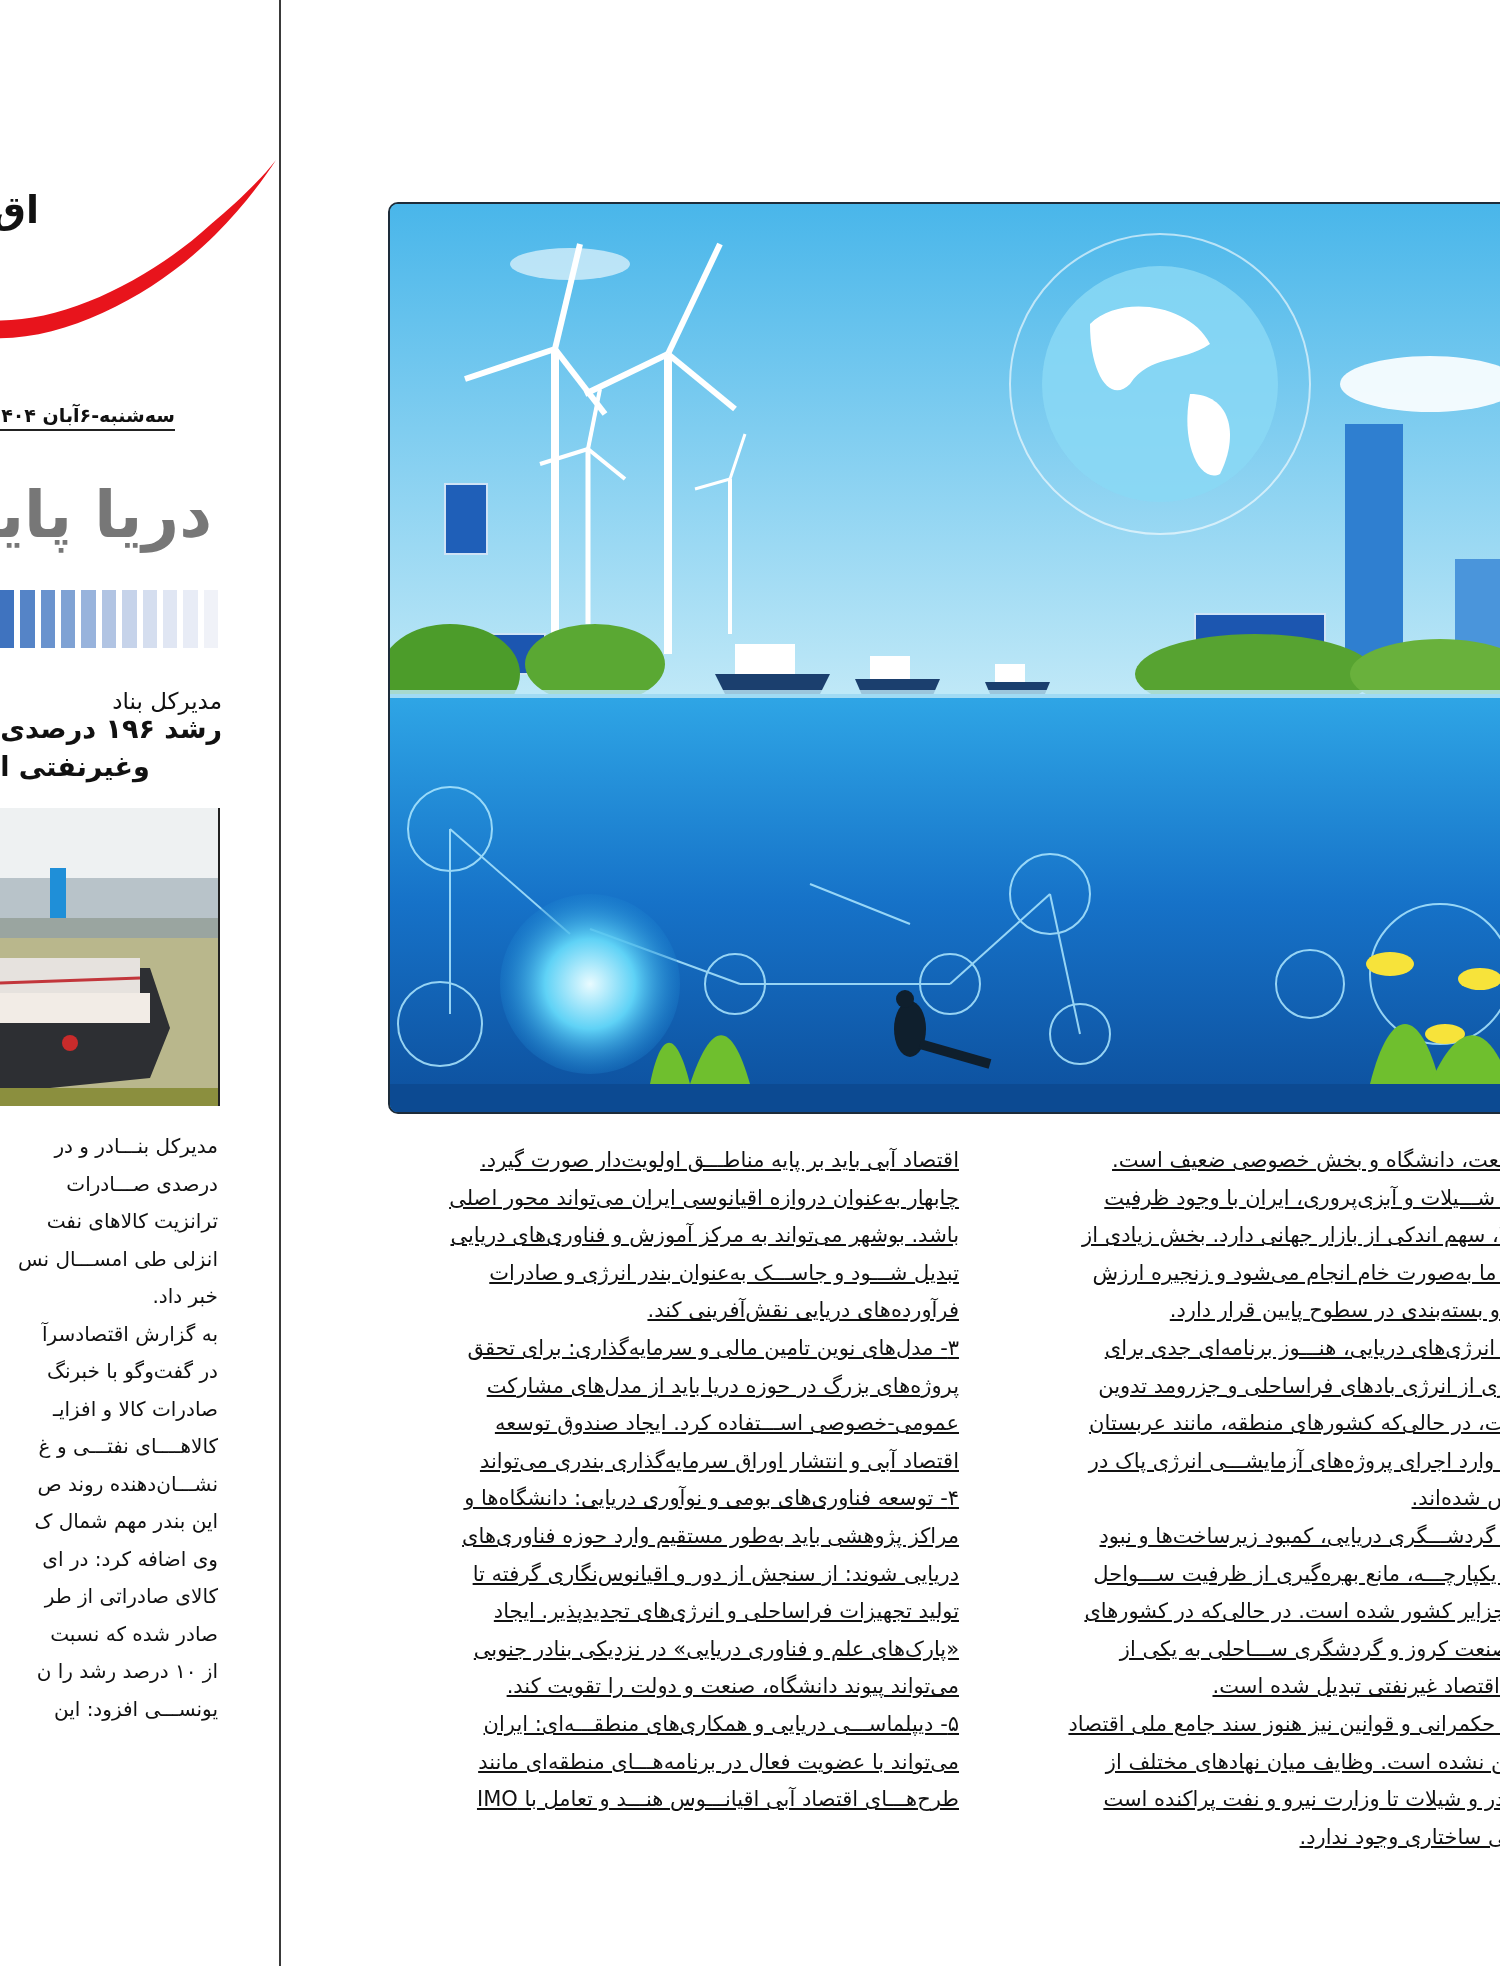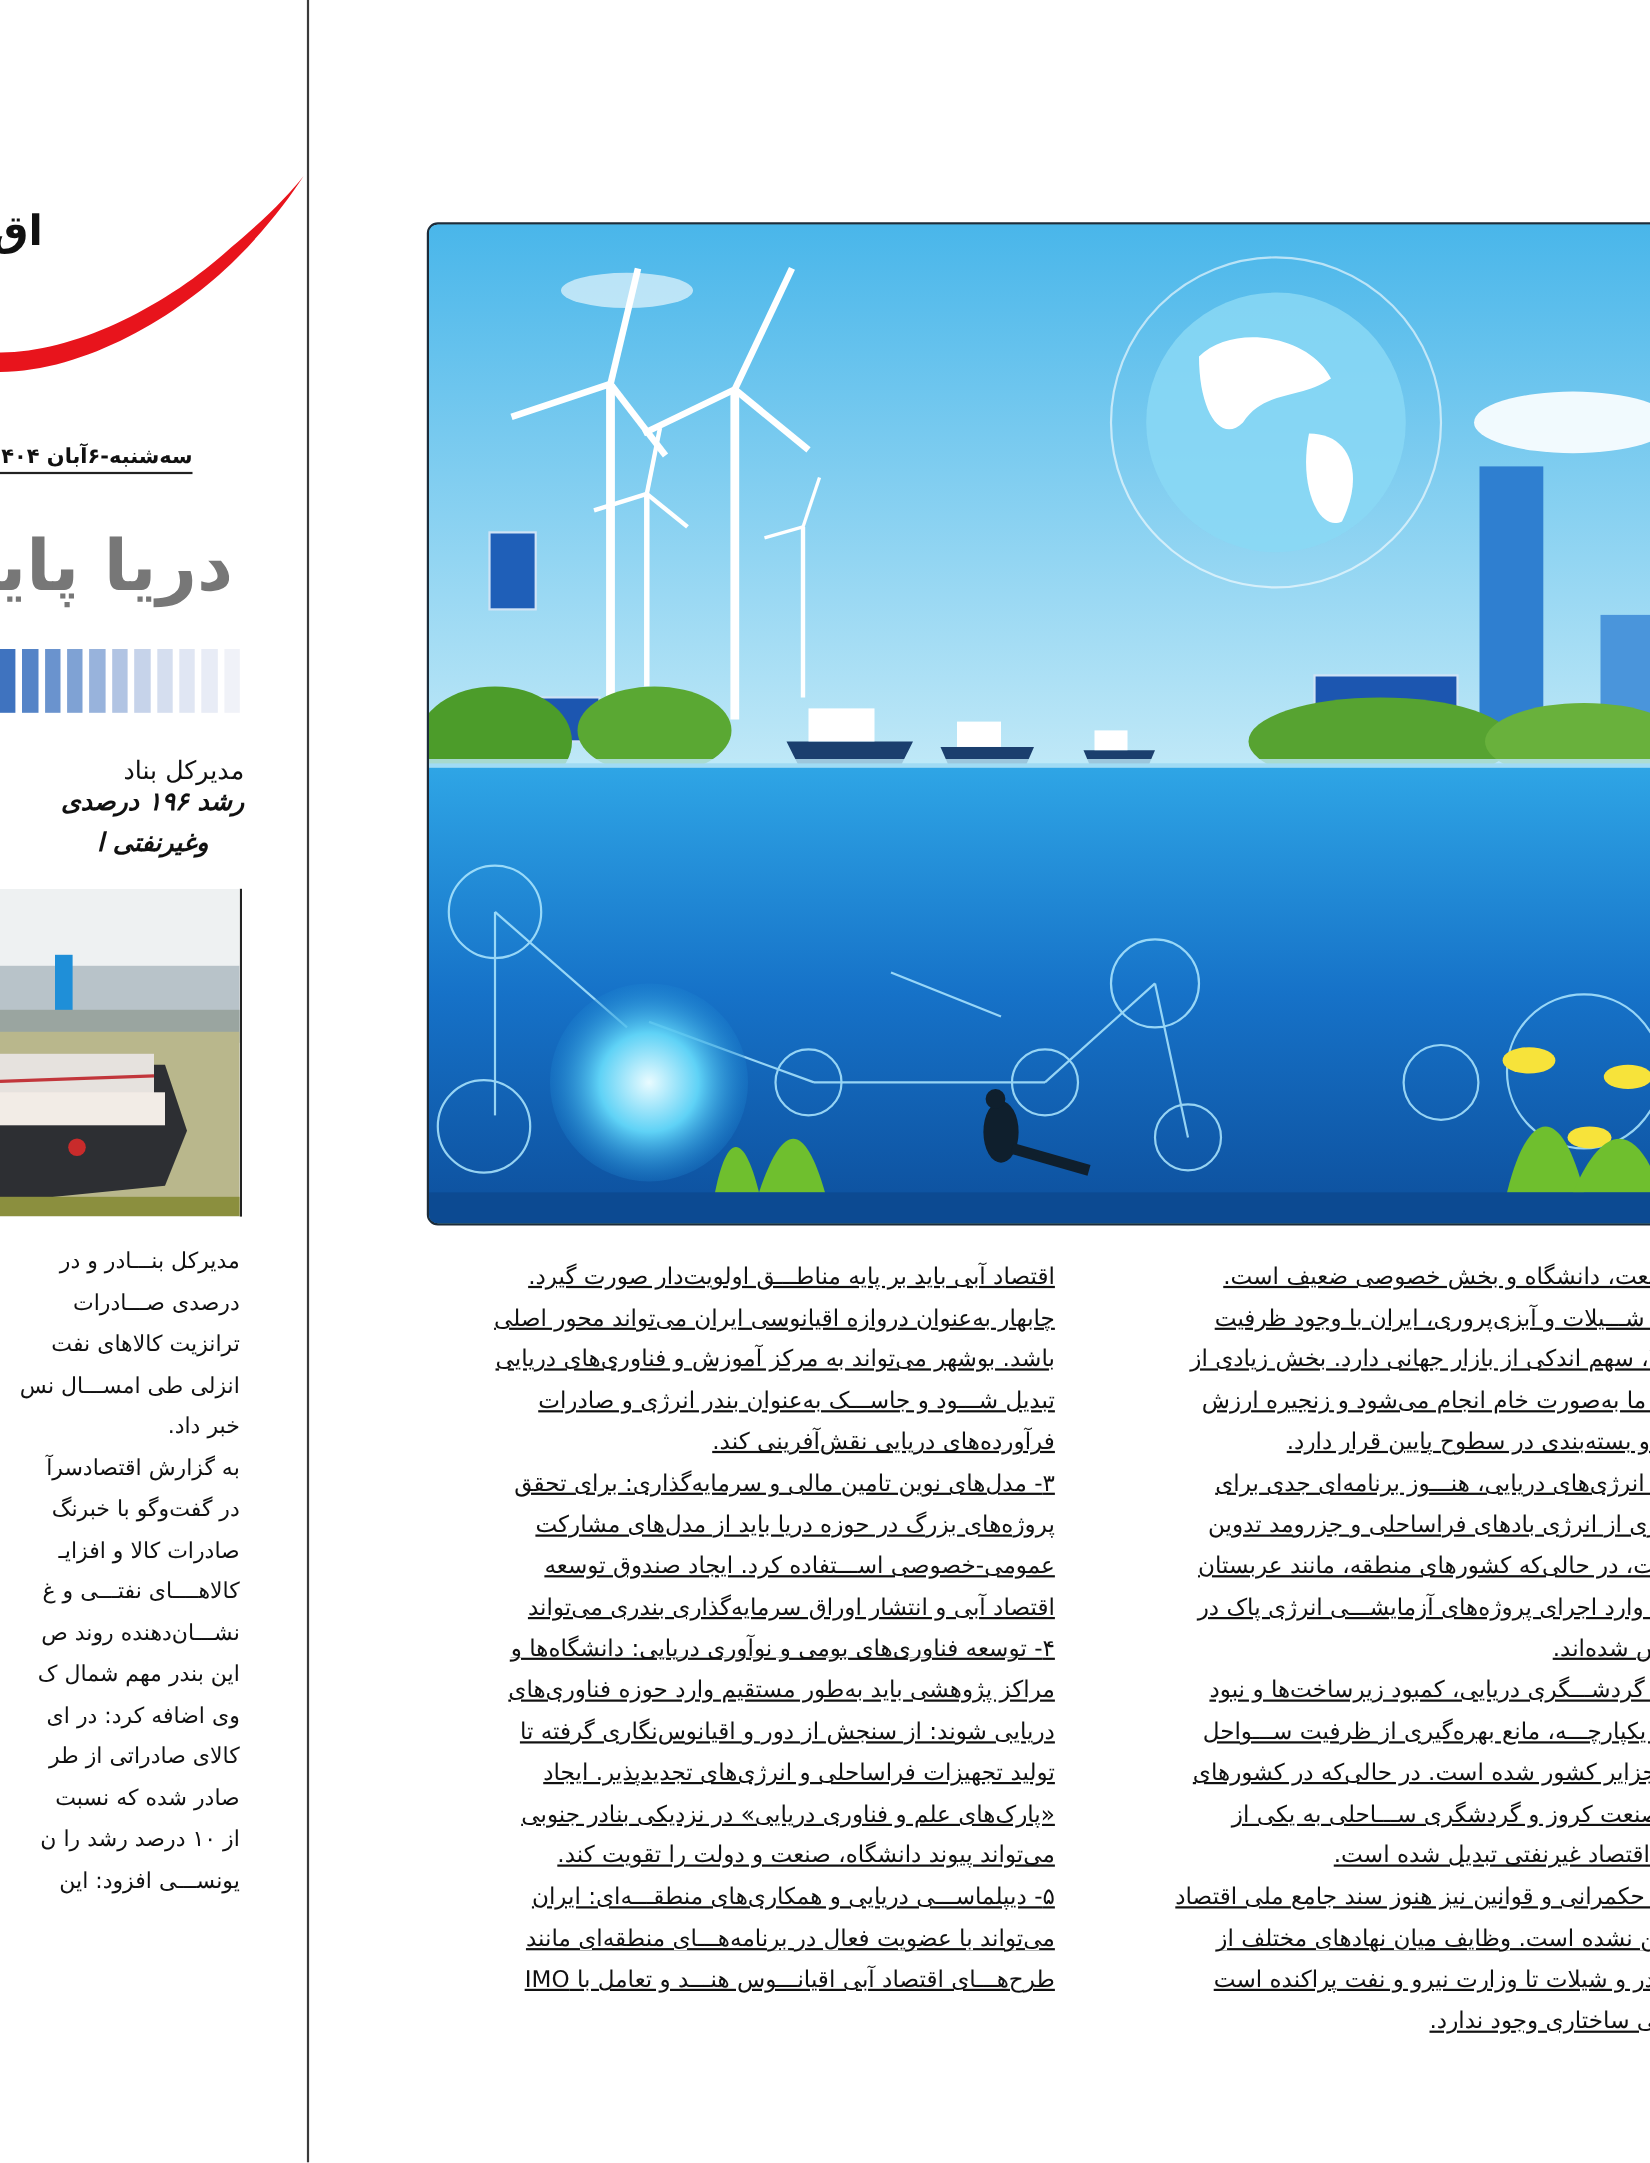--- a/index.html
+++ b/index.html
@@ -18,21 +18,21 @@
     position: absolute; right: 105px; top: 404px; font-size: 19px; font-weight: bold;
     border-bottom: 2px solid #222; padding-bottom: 3px; white-space: nowrap; direction: rtl;
   }
   .section-title {
     position: absolute; right: 68px; top: 478px; font-size: 64px; font-weight: bold;
     color: #777; white-space: nowrap; direction: rtl; letter-spacing: -1px;
   }
   .stripes { position: absolute; left: 0; top: 590px; width: 218px; height: 58px; display: flex; gap: 6px; }
   .stripes span { flex: 1; height: 58px; }
   .kicker { position: absolute; right: 58px; top: 688px; font-size: 23px; white-space: nowrap; direction: rtl; }
-  .headline { position: absolute; right: 58px; top: 710px; font-size: 23px; font-weight: bold; line-height: 38px; white-space: nowrap; direction: rtl; text-align: center; font-style: italic; }
+  .headline { position: absolute; right: 58px; top: 710px; font-size: 27px; font-weight: bold; line-height: 38px; white-space: nowrap; direction: rtl; text-align: left; }
   .ship-photo { position: absolute; left: 0; top: 808px; width: 218px; height: 298px; border-right: 2px solid #222; overflow: hidden; }
   .left-body {
     position: absolute; right: 62px; top: 1128px; width: 360px;
     font-size: 20px; line-height: 37.5px; direction: rtl; text-align: right; white-space: nowrap;
   }
   .left-body div { height: 37.5px; }
 
   
   .hero {
     position: absolute; left: 388px; top: 202px; width: 1130px; height: 908px;

